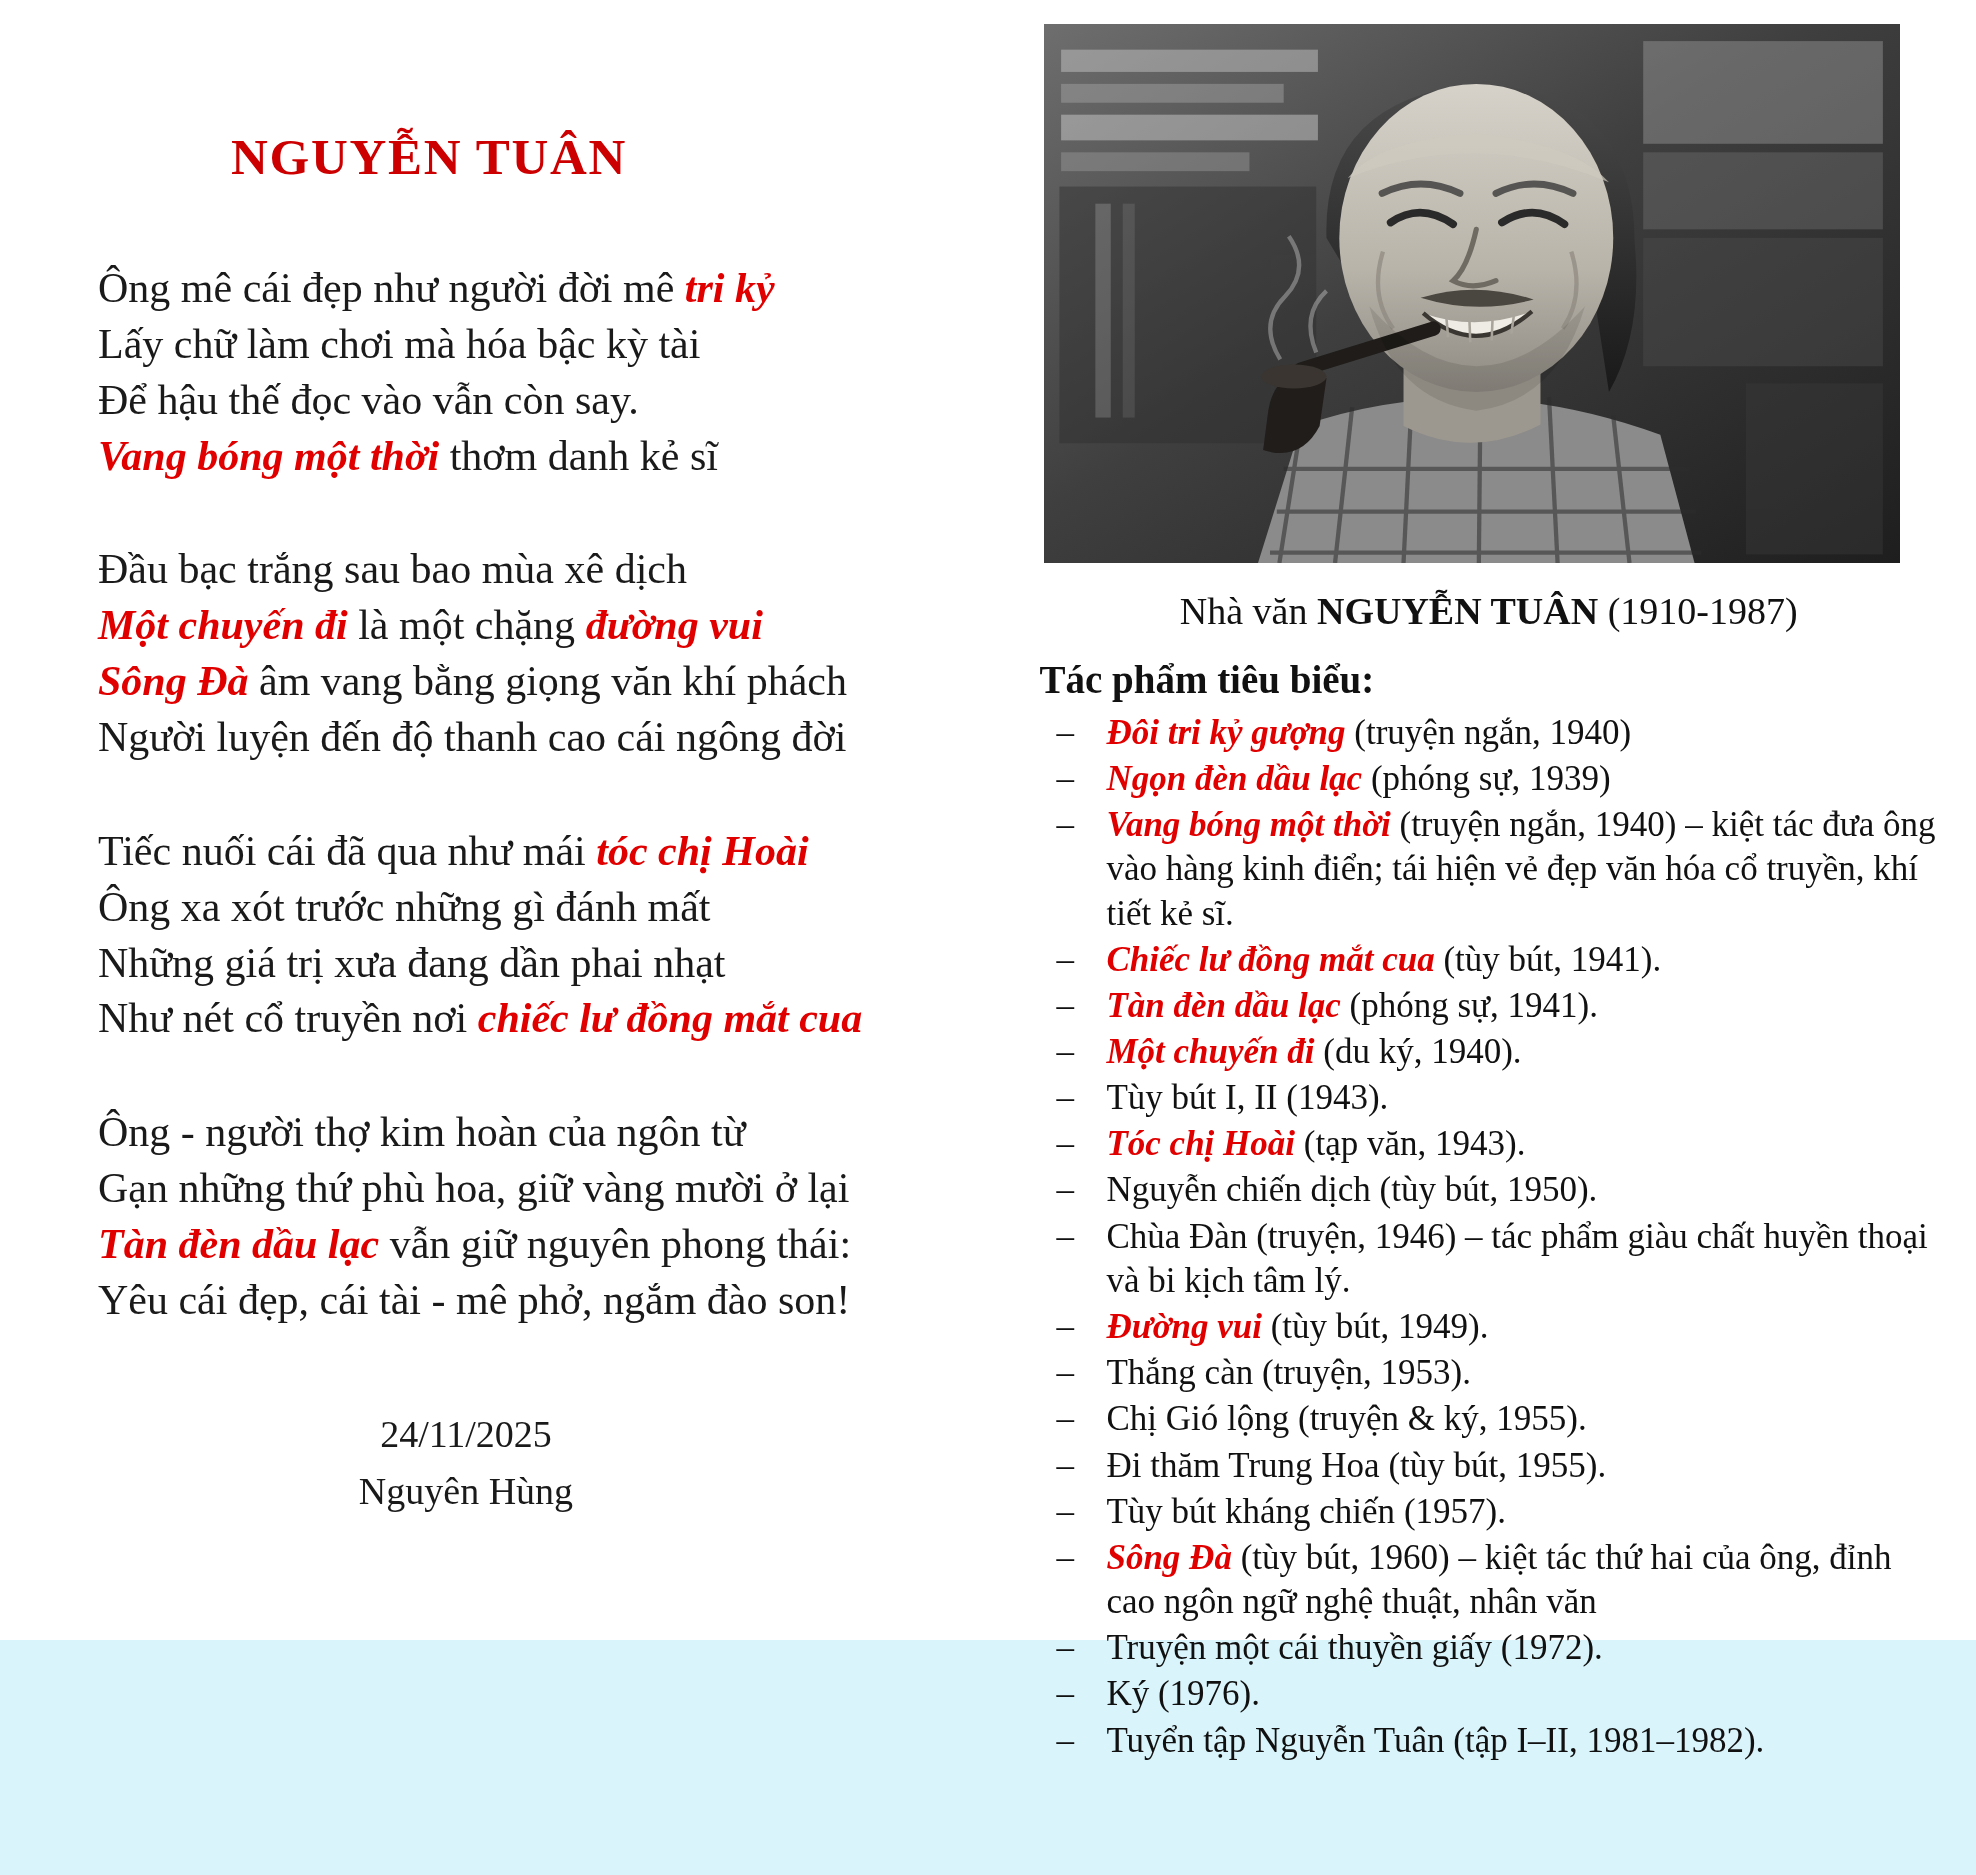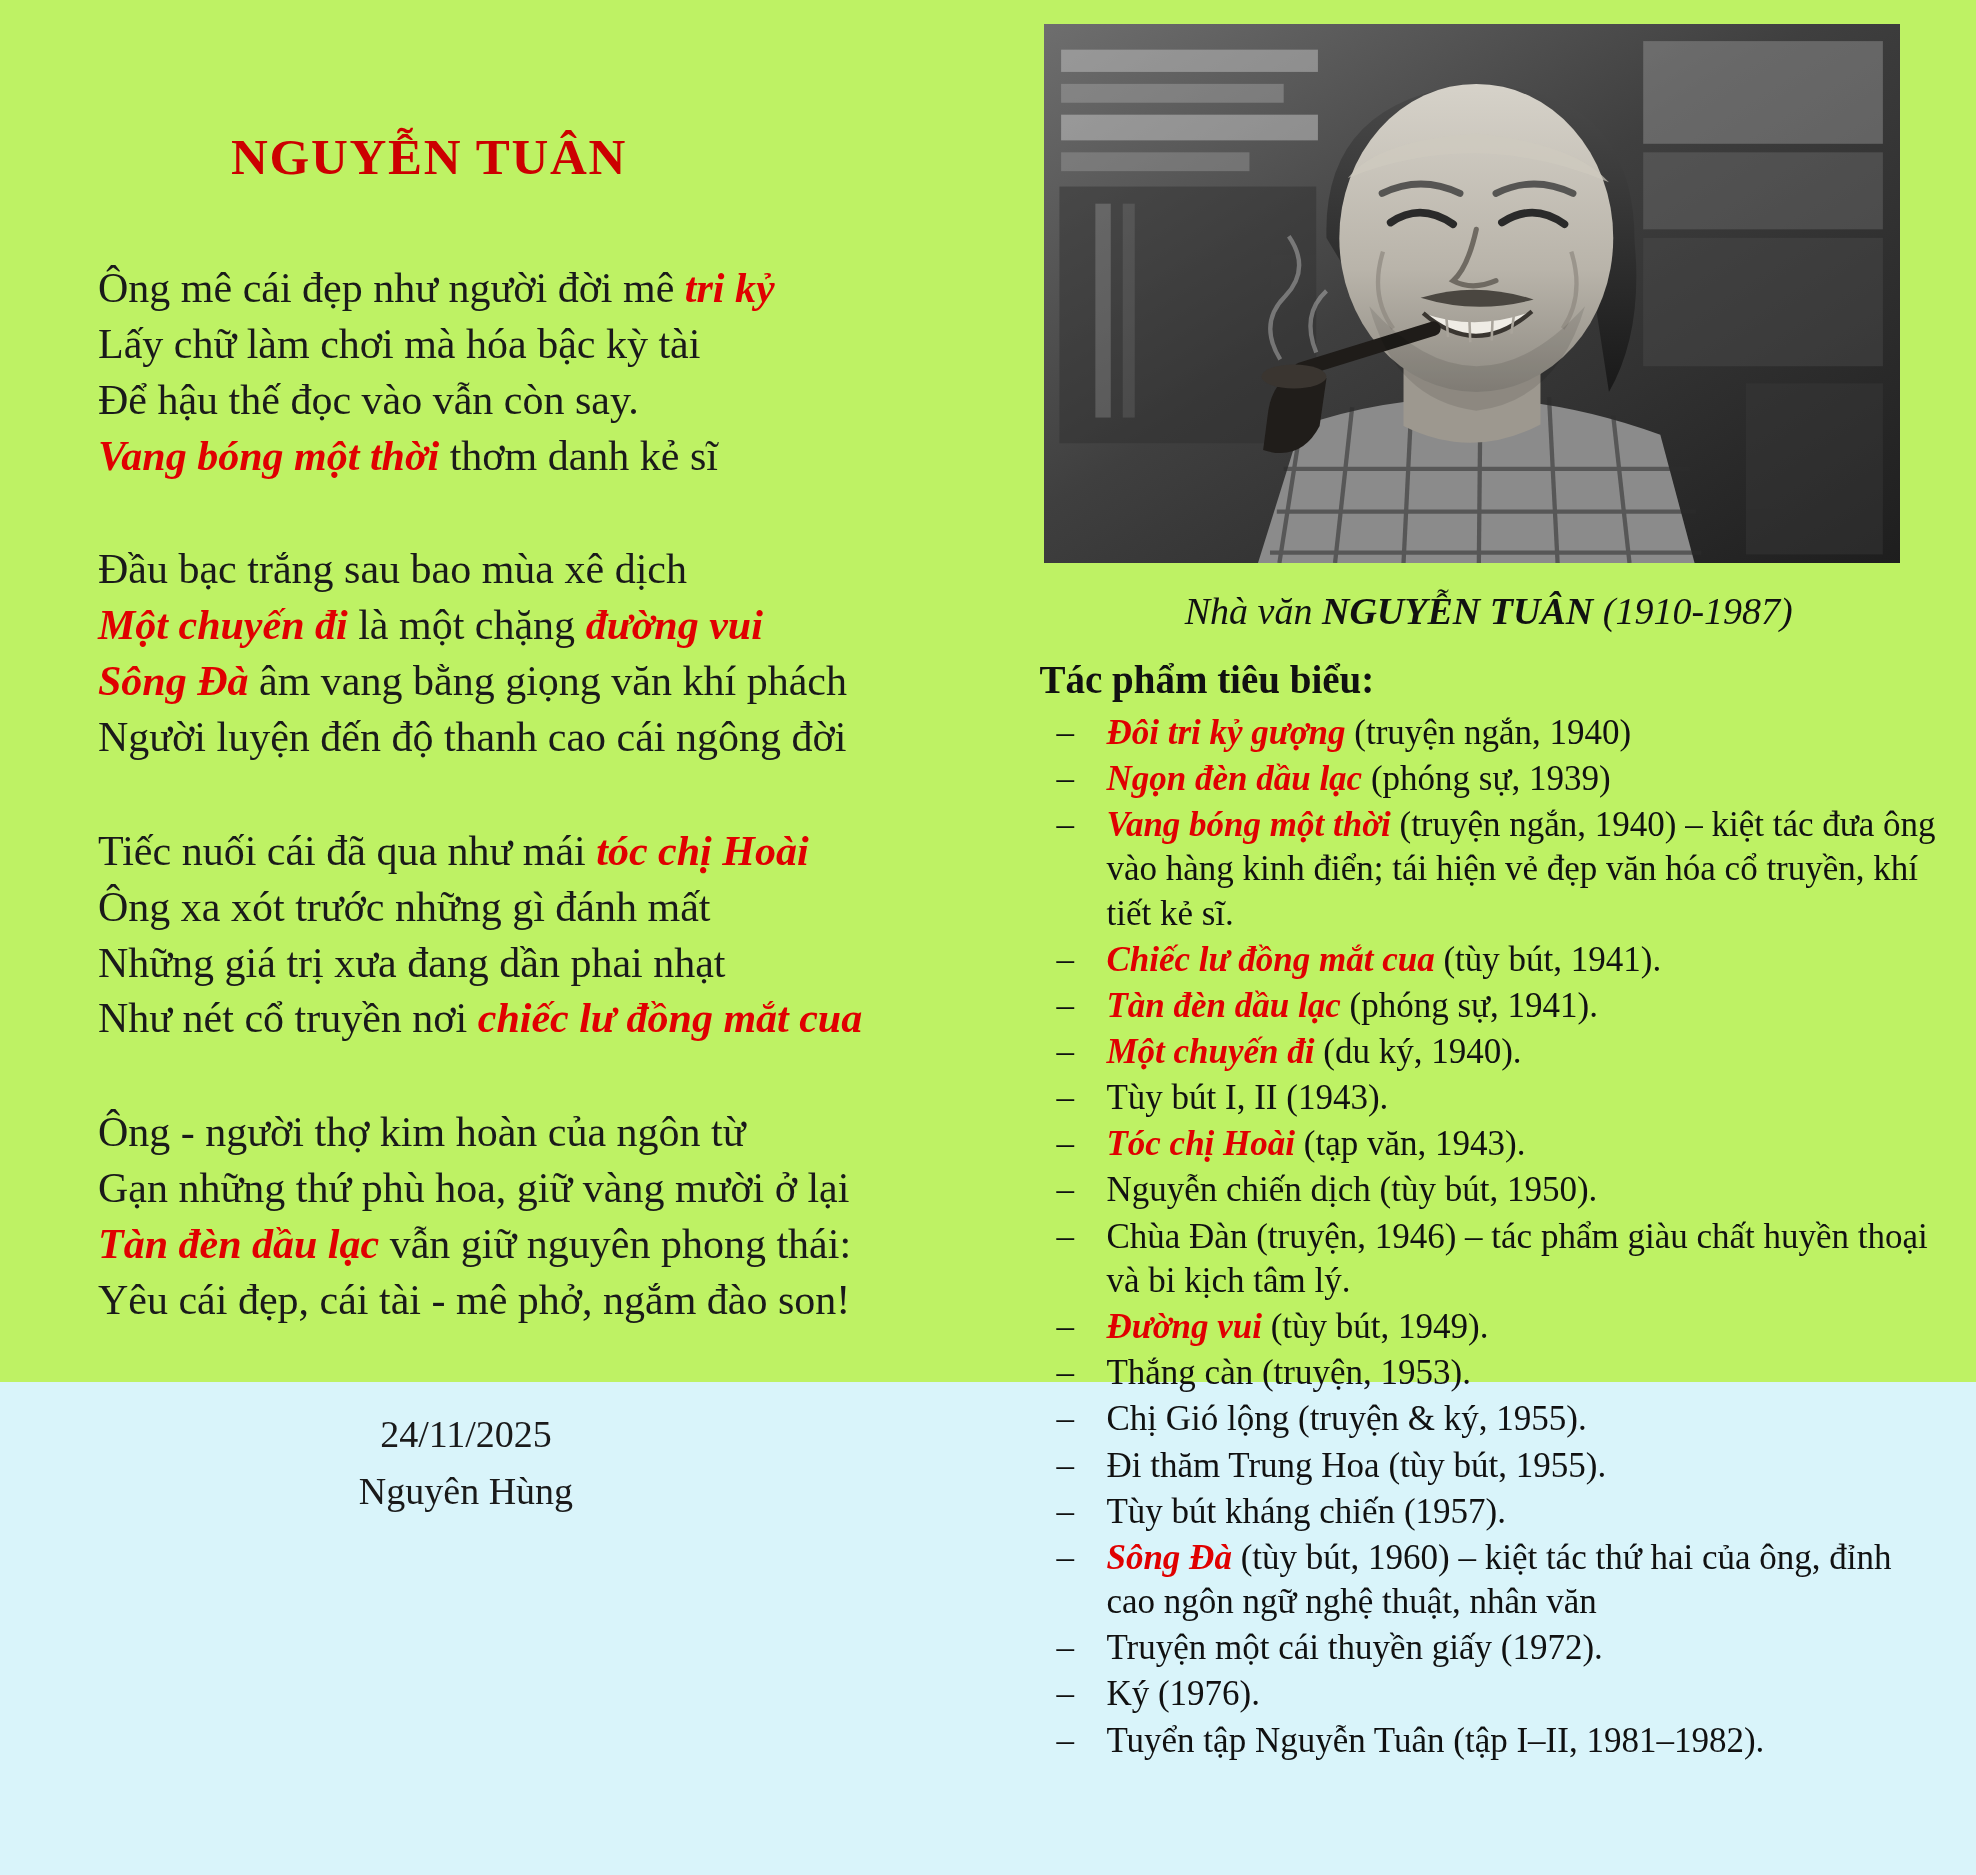--- a/index.html
+++ b/index.html
@@ -10,22 +10,22 @@
   body {
     width: 1977px;
     height: 1876px;
     font-family: "Liberation Serif", "DejaVu Serif", serif;
     color: #000;
     overflow: hidden;
   }
   .page {
     position: relative;
     width: 1977px;
-    height: 1382px;
-    background: #bef264;
+    height: 1640px;
+    background: #ffffff;
     box-sizing: border-box;
     display: flex;
     flex-direction: row;
     gap: 7px;
   }
   
   .left-col {
     width: 1036px;
     padding: 128px 0 0 98px;
     box-sizing: border-box;
@@ -80,21 +80,20 @@
     overflow: hidden;
     background: #2b2b2b;
   }
   .photo-svg { display: block; width: 100%; height: 100%; }
 
   .caption {
     text-align: center;
     font-size: 38px;
     margin: 26px 0 0 0;
     color: #111;
-    font-style: italic;
   }
   .caption b { font-weight: bold; }
 
   .works-title {
     font-size: 39px;
     font-weight: bold;
     margin: 24px 0 8.6px 0;
     color: #111;
   }
   ul.works {

